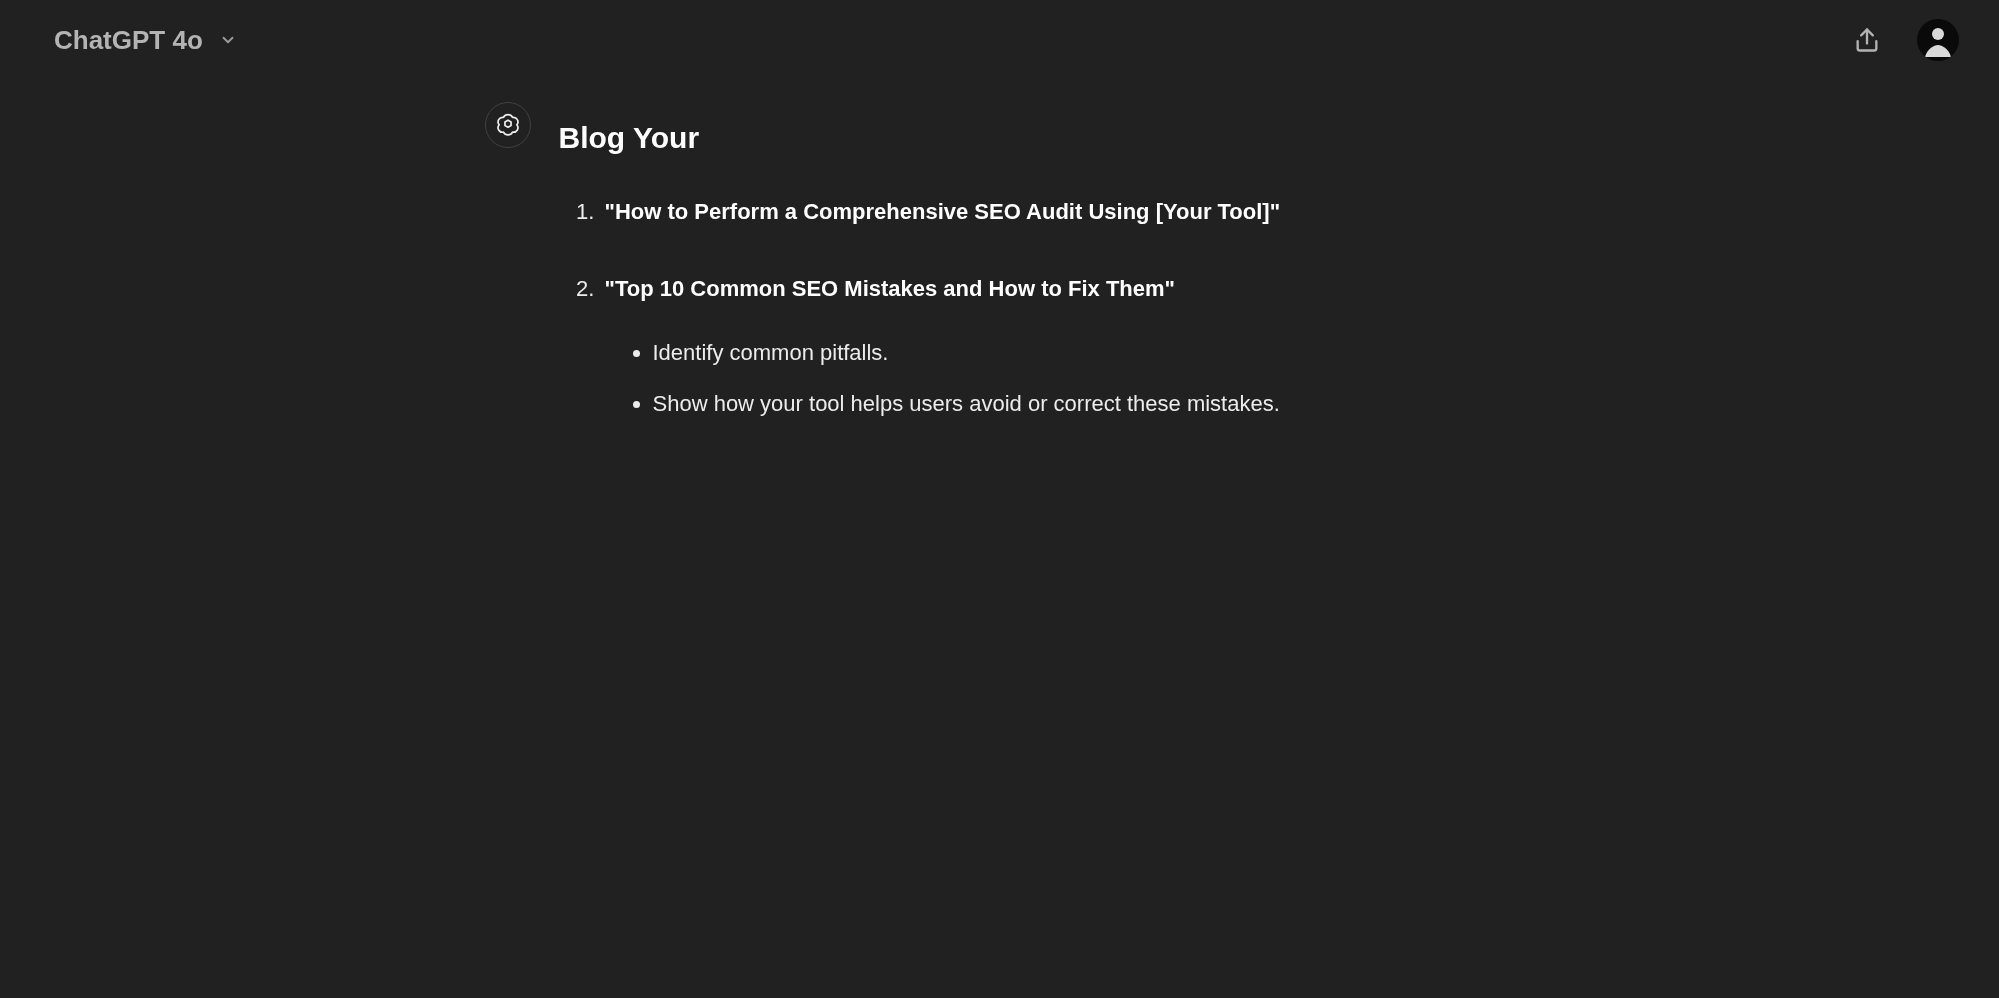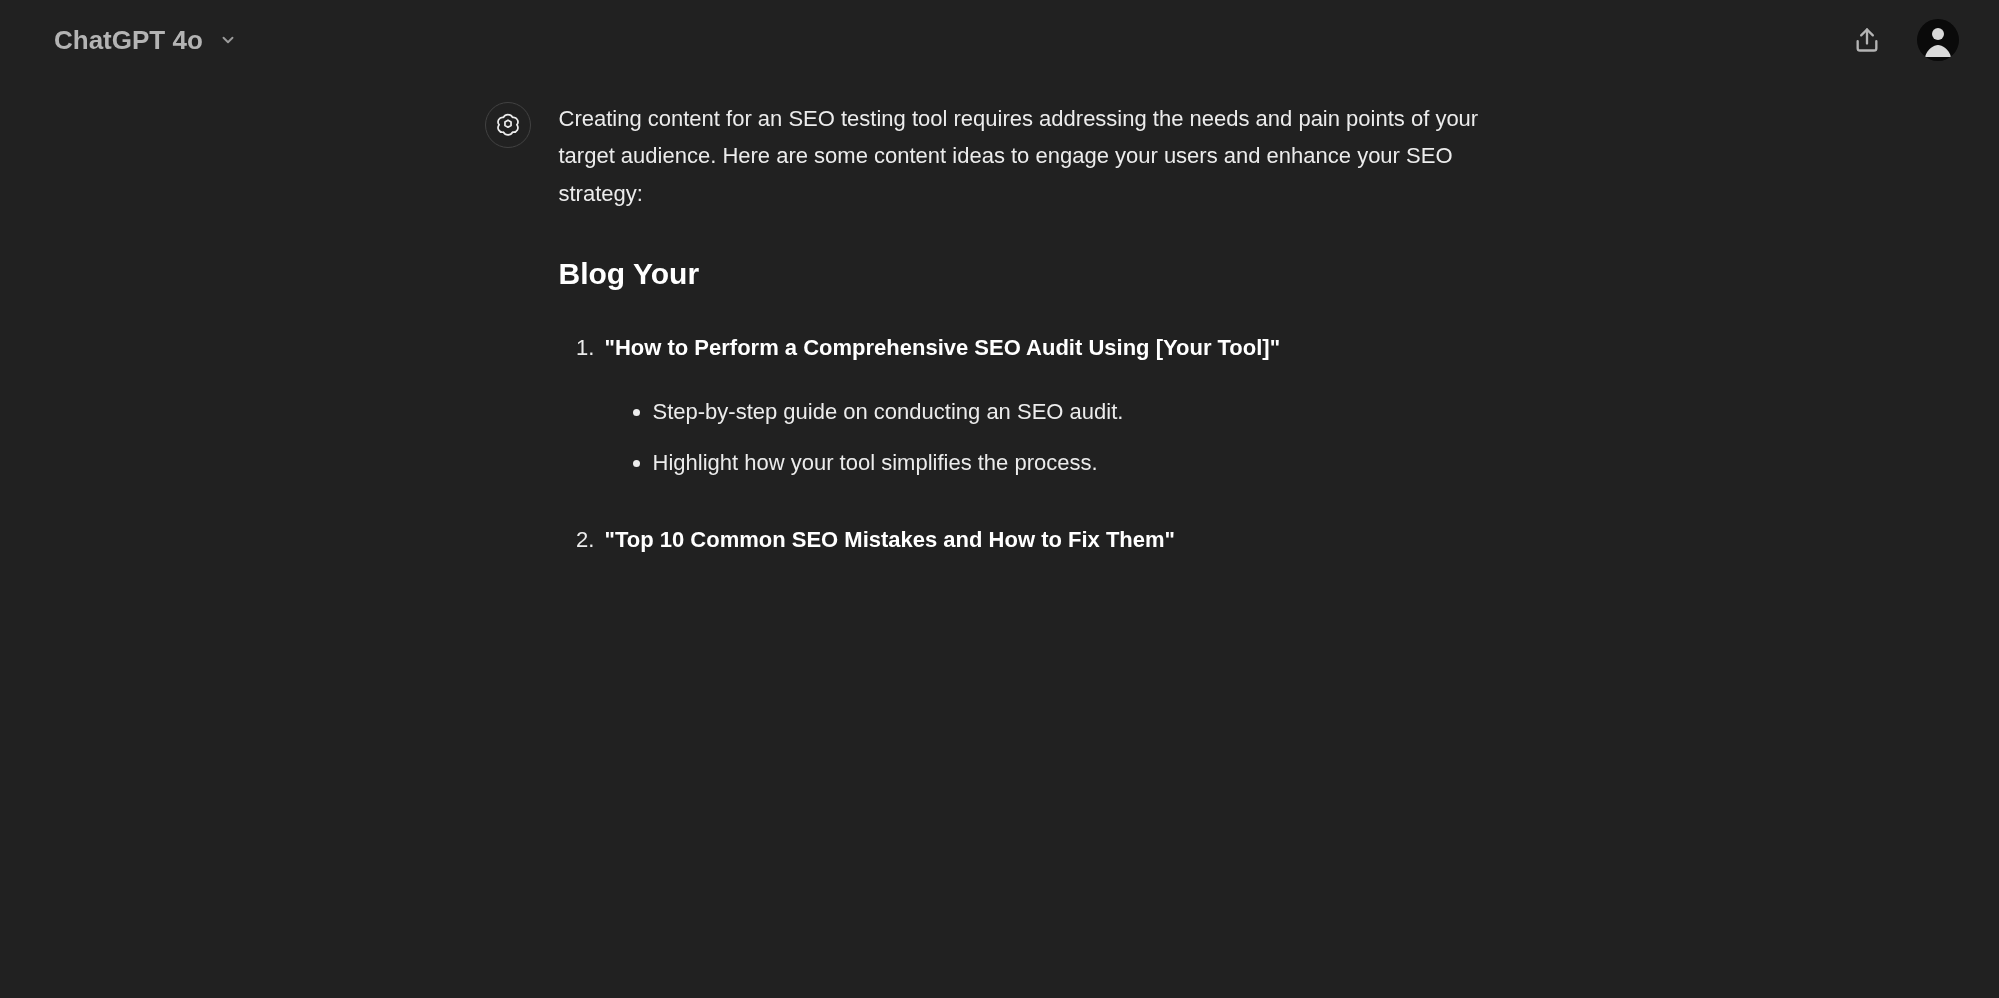--- a/index.html
+++ b/index.html
@@ -179,33 +179,32 @@
 
     <div class="asst-row">
       <div class="asst-avatar">
         <svg width="26" height="26" viewBox="0 0 24 24" fill="none" stroke="currentColor" stroke-width="1.6" stroke-linecap="round" stroke-linejoin="round">
           <path d="M12 2.5c1.8 0 3.4 1 4.2 2.5 1.7-.3 3.5.4 4.4 2 .9 1.5.7 3.4-.4 4.8 1 1.3 1.3 3.2.4 4.8-.9 1.5-2.7 2.3-4.4 2-.8 1.5-2.4 2.5-4.2 2.5s-3.4-1-4.2-2.5c-1.7.3-3.5-.4-4.4-2-.9-1.5-.7-3.4.4-4.8-1-1.3-1.3-3.2-.4-4.8.9-1.5 2.7-2.3 4.4-2C8.6 3.5 10.2 2.5 12 2.5Z"></path>
           <path d="M9.2 9.2 12 7.6l2.8 1.6v3.2L12 14l-2.8-1.6z"></path>
         </svg>
       </div>
 
       <div class="asst-body">
-        <p class="intro">Creating content for an SEO testing tool requires addressing the needs and pain points of your target audience. Here are some content ideas to engage your users and enhance your SEO strategy:</p>
 
         <h3 class="section">Blog Your</h3>
 
         <ol class="posts">
           <li>
             <span class="post-title">"How to Perform a Comprehensive SEO Audit Using [Your Tool]"</span>
-            <ul class="sub">
-              <li>Step-by-step guide on conducting an SEO audit.</li>
-              <li>Highlight how your tool simplifies the process.</li>
-            </ul>
           </li>
           <li>
             <span class="post-title">"Top 10 Common SEO Mistakes and How to Fix Them"</span>
+            <ul class="sub">
+              <li>Identify common pitfalls.</li>
+              <li>Show how your tool helps users avoid or correct these mistakes.</li>
+            </ul>
           </li>
         </ol>
       </div>
     </div>
 
   </div>
 </div>
 
 </body></html>

